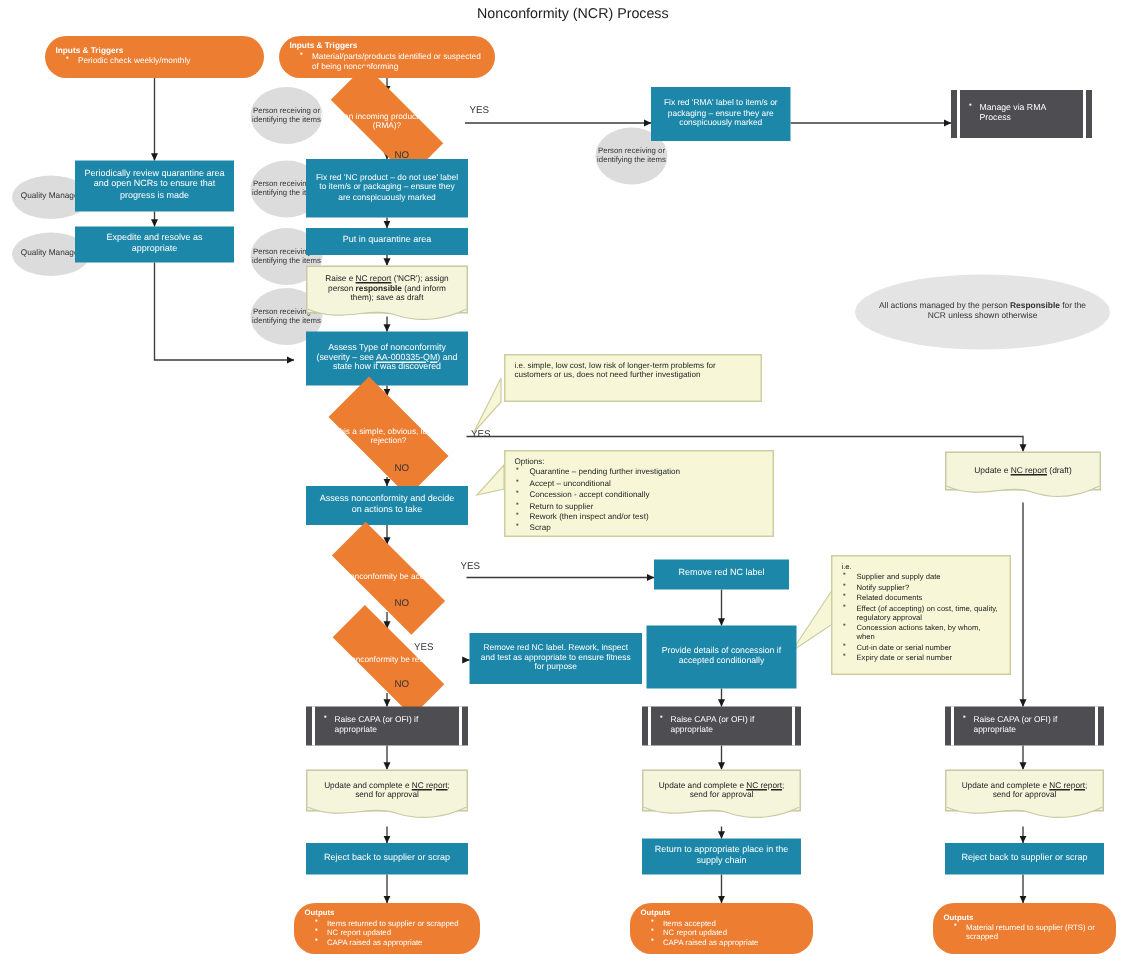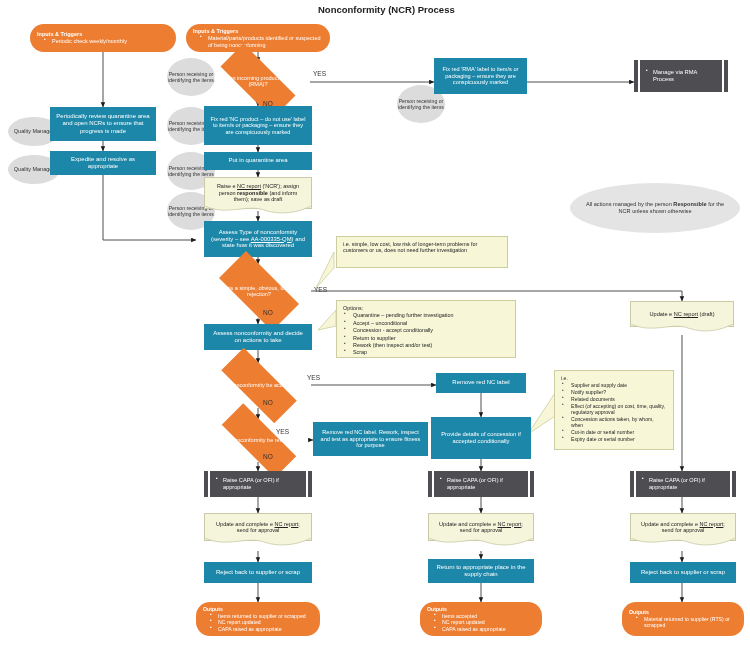--- a/index.html
+++ b/index.html
@@ -30,21 +30,21 @@
   .note .n-list li{position:relative;padding-left:10px;margin-bottom:1px;}
   .note .n-list li:before{content:"\25AA";position:absolute;left:1px;top:-1px;font-size:5px;color:#555;}
   .dark{background:#4D4D52;color:#ffffff;text-align:left;justify-content:flex-start;
         padding:4px 10px 4px 12px;}
   .dark:before{content:"";position:absolute;left:4px;top:0;bottom:0;width:2px;background:#ffffff;}
   .dark:after{content:"";position:absolute;right:4px;top:0;bottom:0;width:2px;background:#ffffff;}
   .dark .d-bullet{position:relative;padding-left:7px;}
   .dark .d-bullet:before{content:"\25AA";position:absolute;left:0;top:-1px;font-size:5px;}
   .role{background:#DCDCDC;color:#333;border-radius:50%;}
   .bigoval{background:#E4E4E4;color:#333;border-radius:50%;}
-  .title{position:absolute;font-size:9.5px;font-weight:bold;color:#222;}
+  .title{position:absolute;font-size:9.5px;font-weight:normal;color:#222;}
   .edgelabel{position:absolute;font-size:6.5px;color:#333;}
   .uline{text-decoration:underline;}
   .bold{font-weight:bold;}
 </style>
 </head>
 <body>
 
 <div id="canvas">
 
   <svg width="750" height="651" style="position:absolute;left:0;top:0;">

